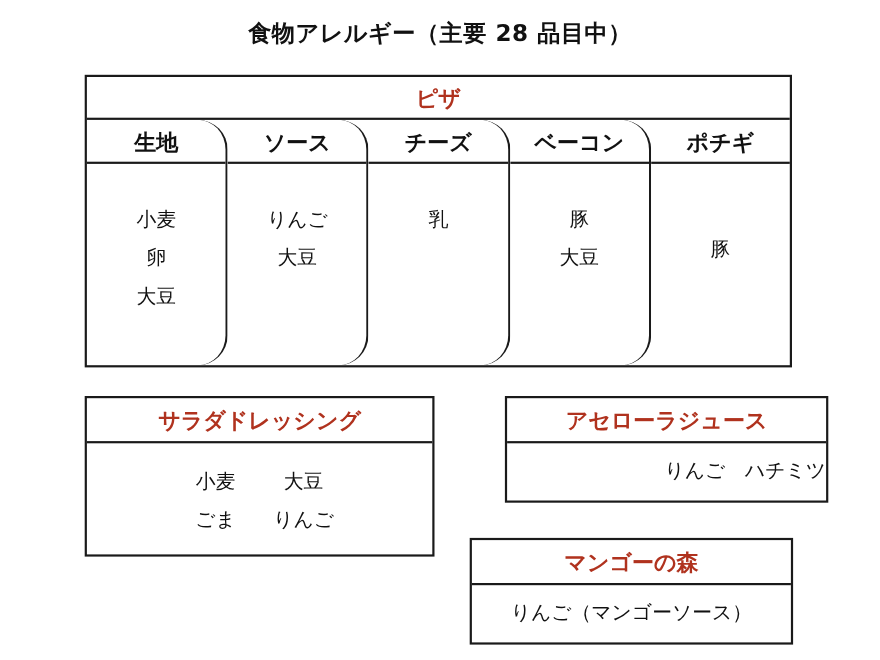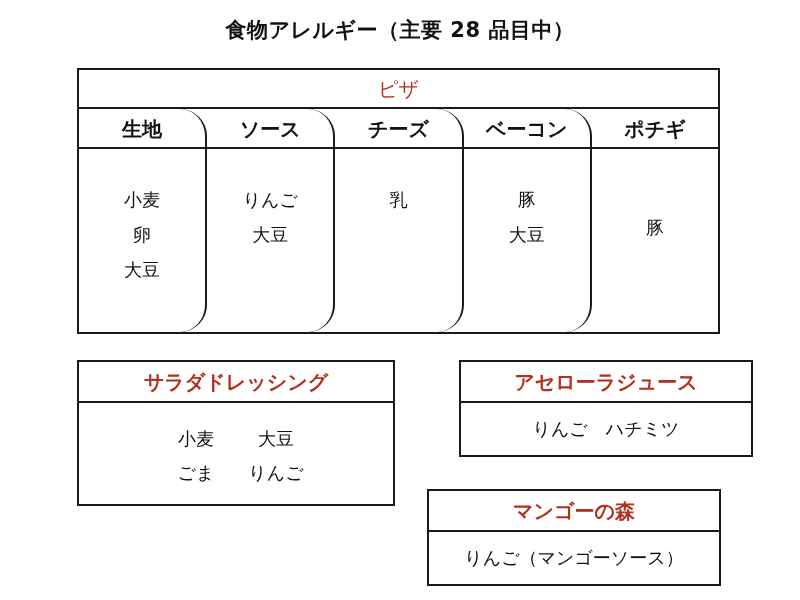--- a/index.html
+++ b/index.html
@@ -10,21 +10,21 @@
   .title {
     position:absolute; left:0; top:16px; width:800px; text-align:center;
     font-size:21px; font-weight:bold; letter-spacing:0.5px;
   }
   .pizza {
     position:absolute; left:77px; top:68px; width:643px; height:266px;
     box-sizing:border-box; border:2px solid #1a1a1a;
   }
   .pizza-head {
     height:39px; border-bottom:2px solid #1a1a1a; box-sizing:border-box;
-    text-align:center; font-size:20px; font-weight:normal; line-height:38px;
+    text-align:center; font-size:20px; font-weight:bold; line-height:38px;
   }
   .accent { color:#b0321e; }
   .cols { display:flex; height:223px; }
   .col { flex:1; border-right:2px solid #1a1a1a; display:flex; flex-direction:column;border-radius:27px; }
   .col:last-child { border-right:none;gap:28px; }
   .col-head {
     height:40px; border-bottom:2px solid #1a1a1a; box-sizing:border-box;
     text-align:center; font-size:20px; font-weight:bold; line-height:40px;
   }
   .col-body { padding-top:37px; text-align:center; font-size:18px; }
@@ -35,21 +35,21 @@
   .box-head {
     height:41px; border-bottom:2px solid #1a1a1a; box-sizing:border-box;
     text-align:center; font-size:20px; font-weight:bold; line-height:40px;
   }
   .box-body { text-align:center; font-size:18px; }
   .salad { left:77px; top:360px; width:318px; height:146px; }
   .salad .box-body { padding-top:22px; }
   .salad .row { height:34px; line-height:28px; display:flex; justify-content:center; gap:0; }
   .salad .row span { display:inline-block; width:80px; text-align:center; }
   .acerola { left:427px; top:360px; width:294px; height:97px;margin-left:32px; }
-  .acerola .box-body { line-height:52px; word-spacing:10px; }
+  .acerola .box-body { line-height:52px; word-spacing:10px;text-align:right; }
   .mango { left:427px; top:489px; width:294px; height:97px; }
   .mango .box-body { line-height:52px; }
 </style>
 </head>
 <body>
 
 <div class="title">食物アレルギー（主要 28 品目中）</div>
 
 <div class="pizza">
   <div class="pizza-head accent">ピザ</div>

